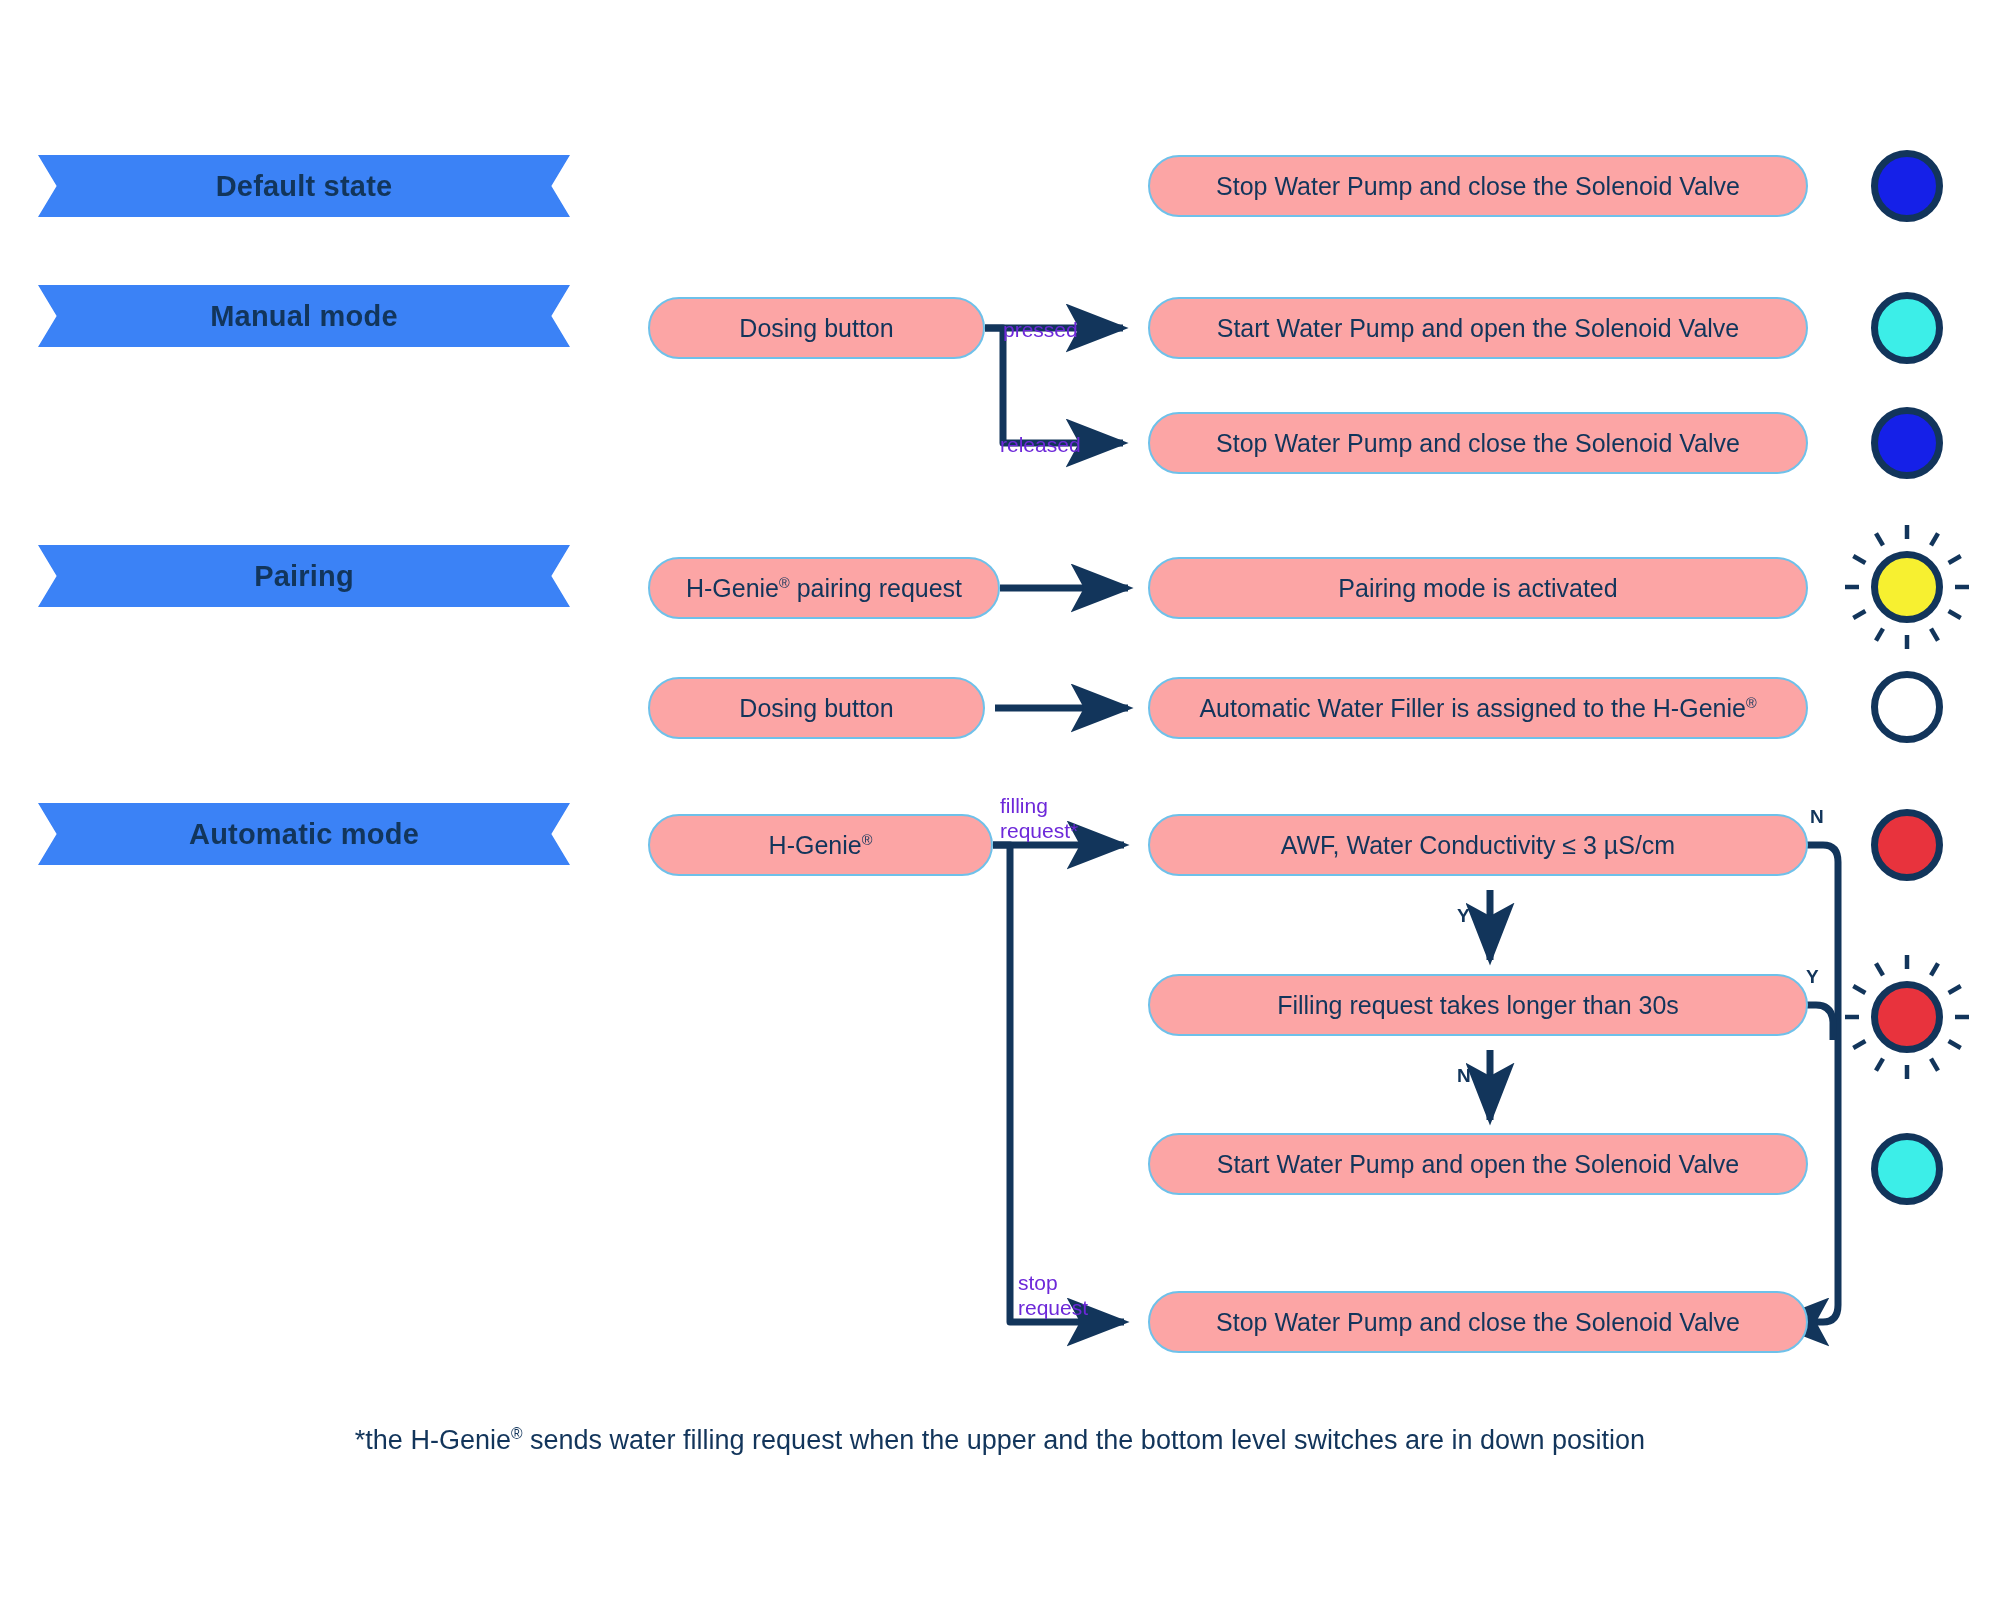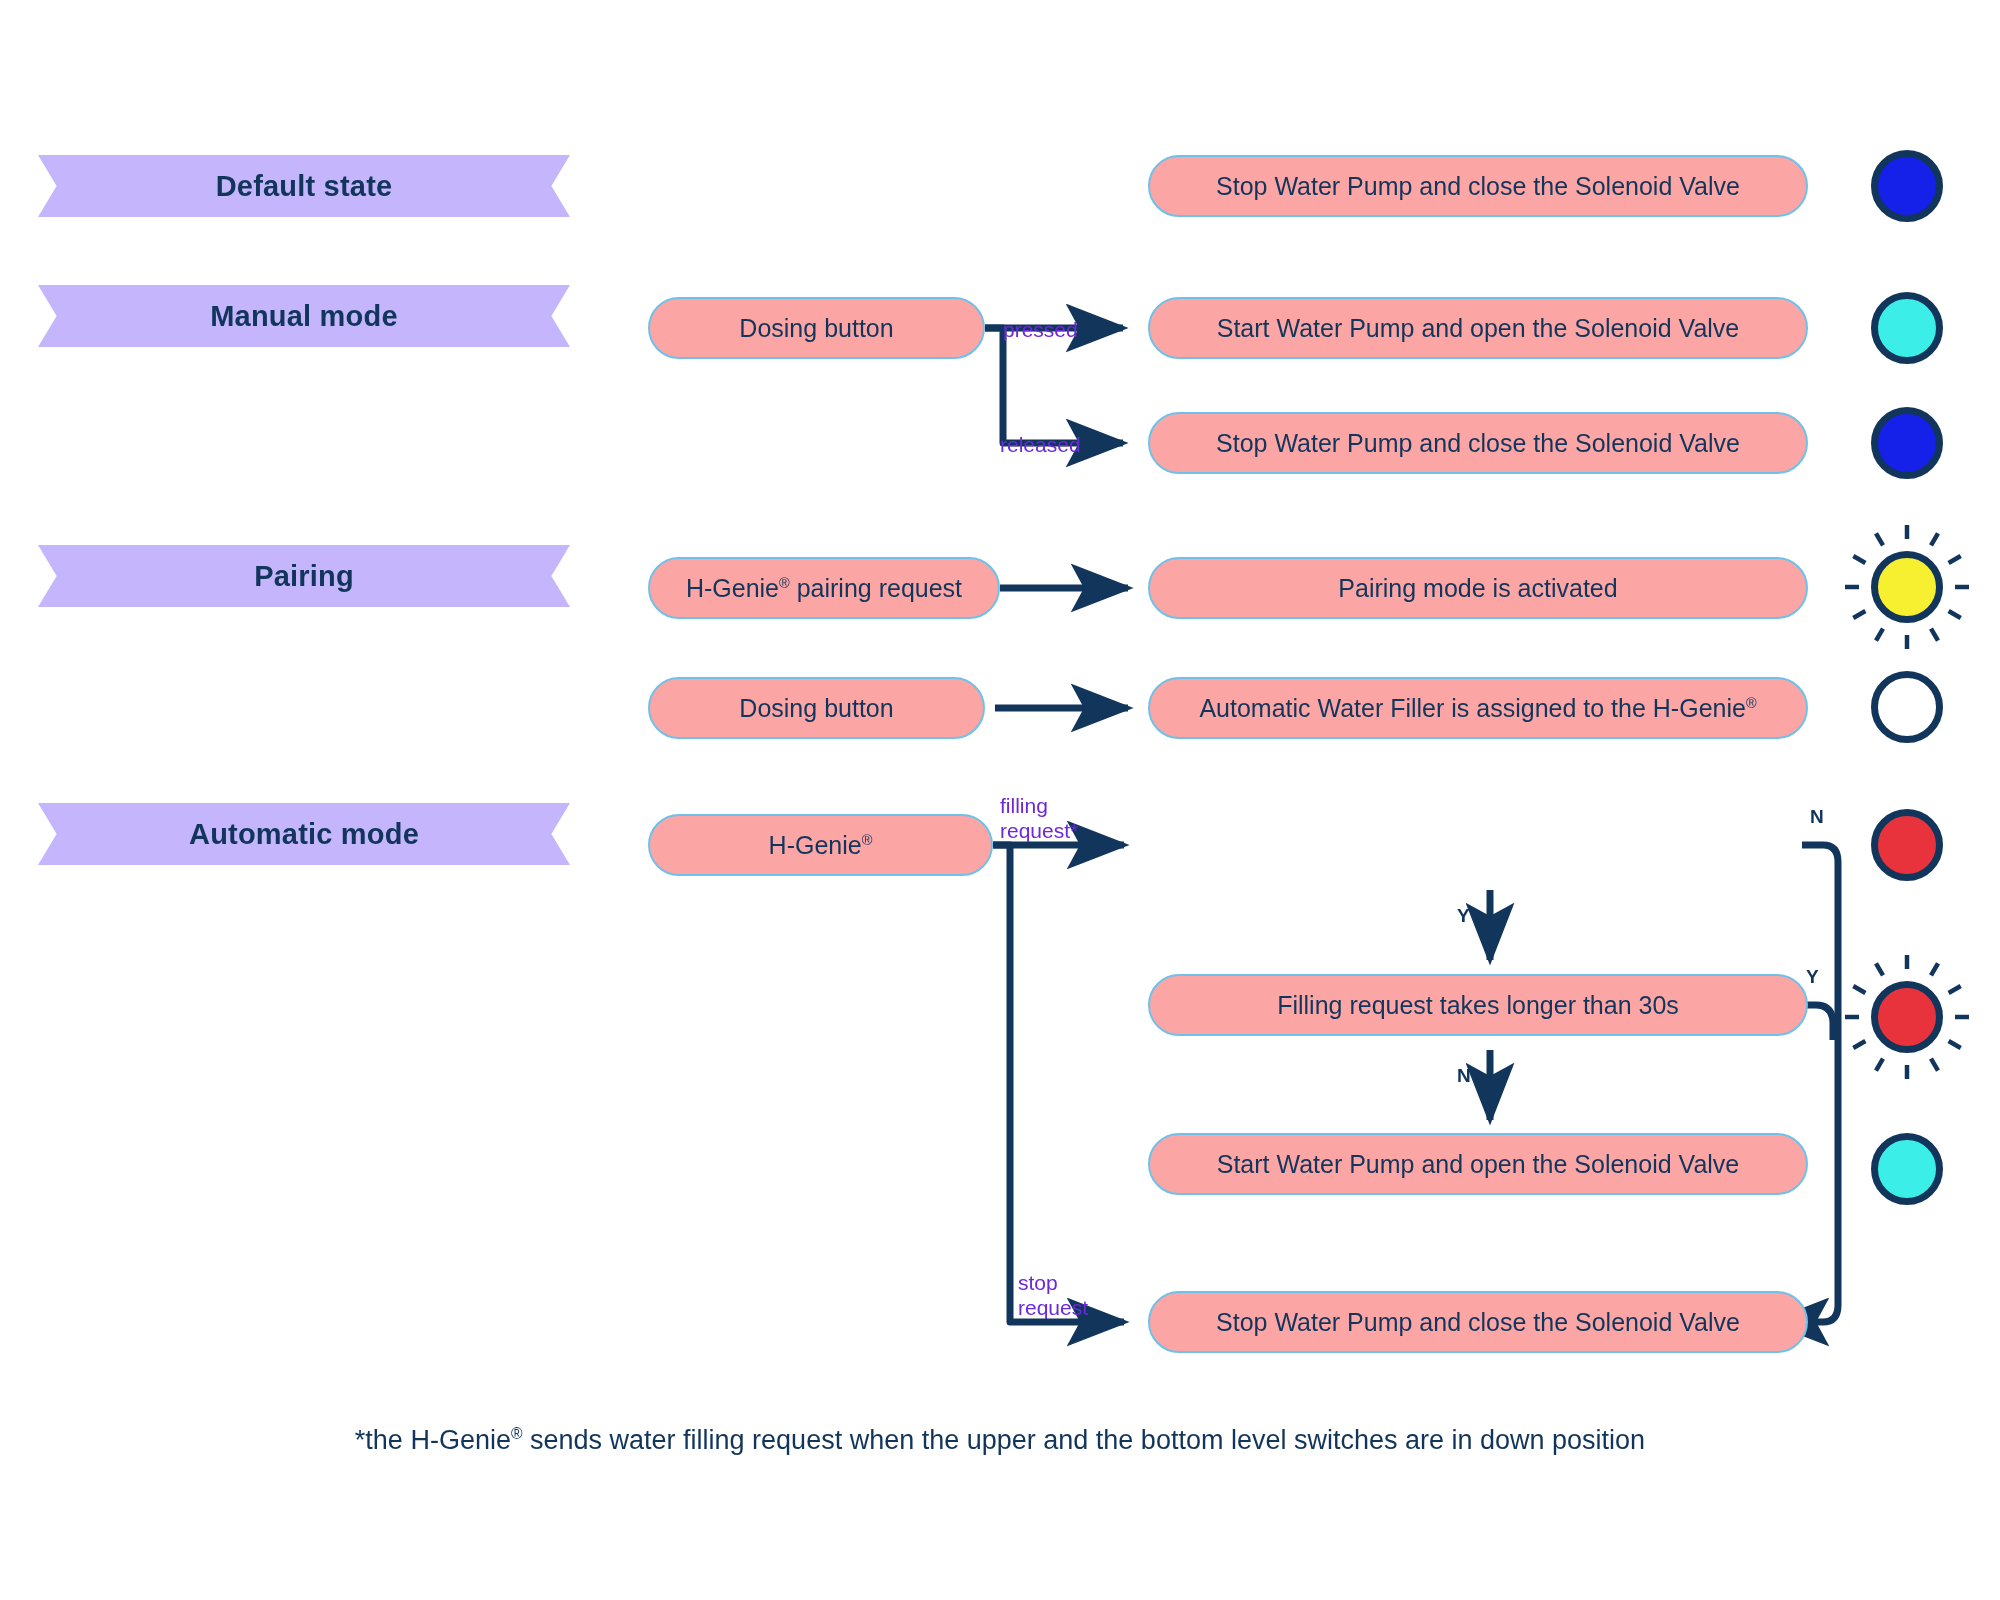--- a/index.html
+++ b/index.html
@@ -25,21 +25,21 @@
     height: 1600px;
     pointer-events: none;
   }
 
   
   .banner {
     position: absolute;
     display: flex;
     align-items: center;
     justify-content: center;
-    background: #c4b5fd;
+    background: #3b82f6;
     color: #12355b;
     font-weight: bold;
     font-size: 29px;
     letter-spacing: 0.2px;
     -webkit-clip-path: polygon(0% 0%, 100% 0%, 96.5% 50%, 100% 100%, 0% 100%, 3.5% 50%);
     clip-path: polygon(0% 0%, 100% 0%, 96.5% 50%, 100% 100%, 0% 100%, 3.5% 50%);
   }
 
   
   .pill {
@@ -228,20 +228,23 @@
 
   <div class="pill" style="left:648px; top:814px; width:345px; height:62px;">
     <span>H-Genie<sup>®</sup></span>
   </div>
 
   <div class="edge-label" style="left:1000px; top:769px; width:124px;">
     <span>filling
 request*</span>
   </div>
 
+  <div class="pill" style="left:1148px; top:814px; width:660px; height:62px;">
+    <span>AWF, Water Conductivity ≤ 3 µS/cm</span>
+  </div>
   <div class="yn-label" style="left:1810px; top:806px;">
     <span>N</span>
   </div>
   <div class="led" style="left:1871px; top:809px; background:#e8333d;"></div>
 
   <div class="yn-label" style="left:1457px; top:905px;">
     <span>Y</span>
   </div>
 
   <div class="pill" style="left:1148px; top:974px; width:660px; height:62px;">

